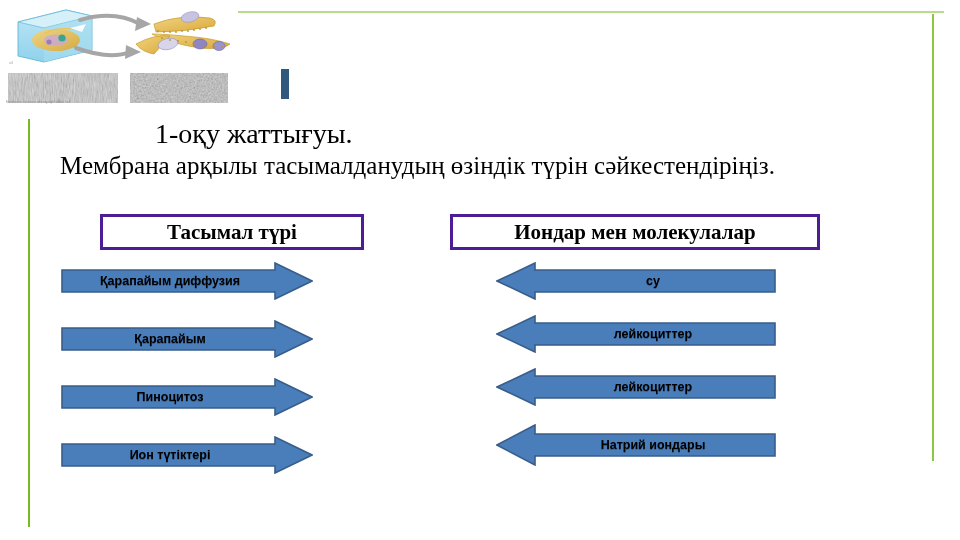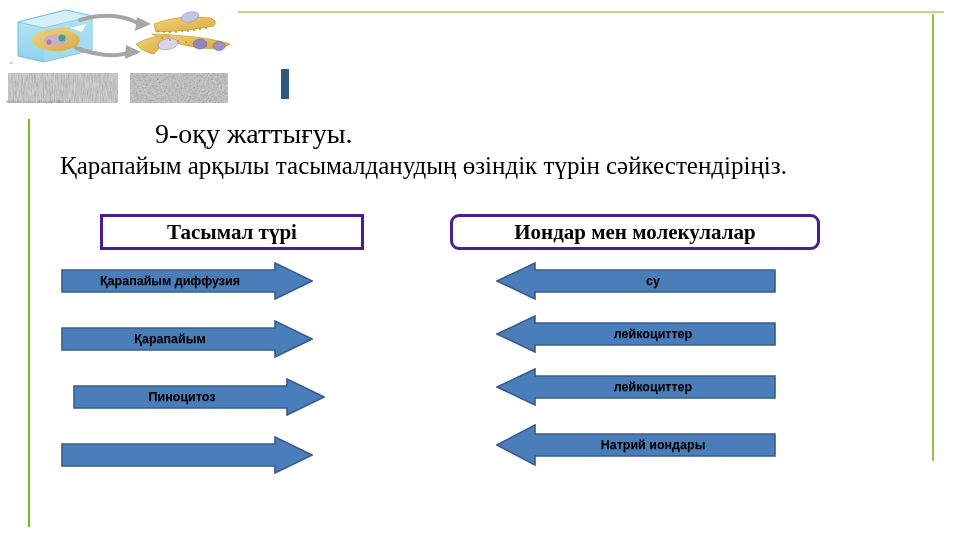--- a/index.html
+++ b/index.html
@@ -75,21 +75,21 @@
     background:#ffffff;
     border:3px solid #4c1d95;
     display:flex;align-items:center;justify-content:center;
     font-family:"Liberation Serif", serif;
     font-weight:bold;
     font-size:21px;
     color:#000;
     white-space:nowrap;
   }
   .col-head-left{left:100px;top:214px;width:264px;height:36px;}
-  .col-head-right{left:450px;top:214px;width:370px;height:36px;border-radius:9px;}
+  .col-head-right{left:450px;top:214px;width:370px;height:36px;}
 
   
   .arrow{
     position:absolute;
     display:flex;align-items:center;
     color:#000000;
     font-size:12.5px;
     font-weight:bold;
     white-space:nowrap;
     font-family:"Liberation Sans", sans-serif;
@@ -203,22 +203,22 @@
         </filter>
       </defs>
       <rect width="98" height="30" fill="#bdbdbd"></rect>
       <rect width="98" height="30" filter="url(#nz2)" opacity=".9"></rect>
     </svg>
   </div>
   <div class="bio-caption">Membrane structure micrograph credit line</div>
 
   <div class="blue-bar"></div>
 
-  <div class="title-1">9-оқу жаттығуы.</div>
-  <div class="title-2">Қарапайым арқылы тасымалданудың өзіндік түрін сәйкестендіріңіз.</div>
+  <div class="title-1">1-оқу жаттығуы.</div>
+  <div class="title-2">Мембрана арқылы тасымалданудың өзіндік түрін сәйкестендіріңіз.</div>
 
   <div class="col-head col-head-left">Тасымал түрі</div>
   <div class="col-head col-head-right">Иондар мен молекулалар</div>
 
   <div class="arrow arrow-left-col" style="left:61px;top:262px;width:252px;height:38px;">
     <span class="glyph">
       <svg viewBox="0 0 252 38" preserveAspectRatio="none">
         <path d="M1 8 H214 V1 L251 19 L214 37 V30 H1 Z" fill="#4a7ebb" stroke="#385d8a" stroke-width="1.6" stroke-linejoin="miter"></path>
       </svg>
     </span>
@@ -227,35 +227,36 @@
 
   <div class="arrow arrow-left-col" style="left:61px;top:320px;width:252px;height:38px;">
     <span class="glyph">
       <svg viewBox="0 0 252 38" preserveAspectRatio="none">
         <path d="M1 8 H214 V1 L251 19 L214 37 V30 H1 Z" fill="#4a7ebb" stroke="#385d8a" stroke-width="1.6" stroke-linejoin="miter"></path>
       </svg>
     </span>
     <span class="lbl">Қарапайым</span>
   </div>
 
-  <div class="arrow arrow-left-col" style="left:61px;top:378px;width:252px;height:38px;margin-left:12px;">
+  <div class="arrow arrow-left-col" style="left:61px;top:378px;width:252px;height:38px;">
     <span class="glyph">
       <svg viewBox="0 0 252 38" preserveAspectRatio="none">
         <path d="M1 8 H214 V1 L251 19 L214 37 V30 H1 Z" fill="#4a7ebb" stroke="#385d8a" stroke-width="1.6" stroke-linejoin="miter"></path>
       </svg>
     </span>
     <span class="lbl">Пиноцитоз</span>
   </div>
 
   <div class="arrow arrow-left-col" style="left:61px;top:436px;width:252px;height:38px;">
     <span class="glyph">
       <svg viewBox="0 0 252 38" preserveAspectRatio="none">
         <path d="M1 8 H214 V1 L251 19 L214 37 V30 H1 Z" fill="#4a7ebb" stroke="#385d8a" stroke-width="1.6" stroke-linejoin="miter"></path>
       </svg>
     </span>
+    <span class="lbl">Ион түтіктері</span>
   </div>
 
   <div class="arrow arrow-right-col" style="left:496px;top:262px;width:280px;height:38px;justify-content:center;">
     <span class="glyph">
       <svg viewBox="0 0 280 38" preserveAspectRatio="none">
         <path d="M279 8 H39 V1 L1 19 L39 37 V30 H279 Z" fill="#4a7ebb" stroke="#385d8a" stroke-width="1.6" stroke-linejoin="miter"></path>
       </svg>
     </span>
     <span class="lbl">су</span>
   </div>

